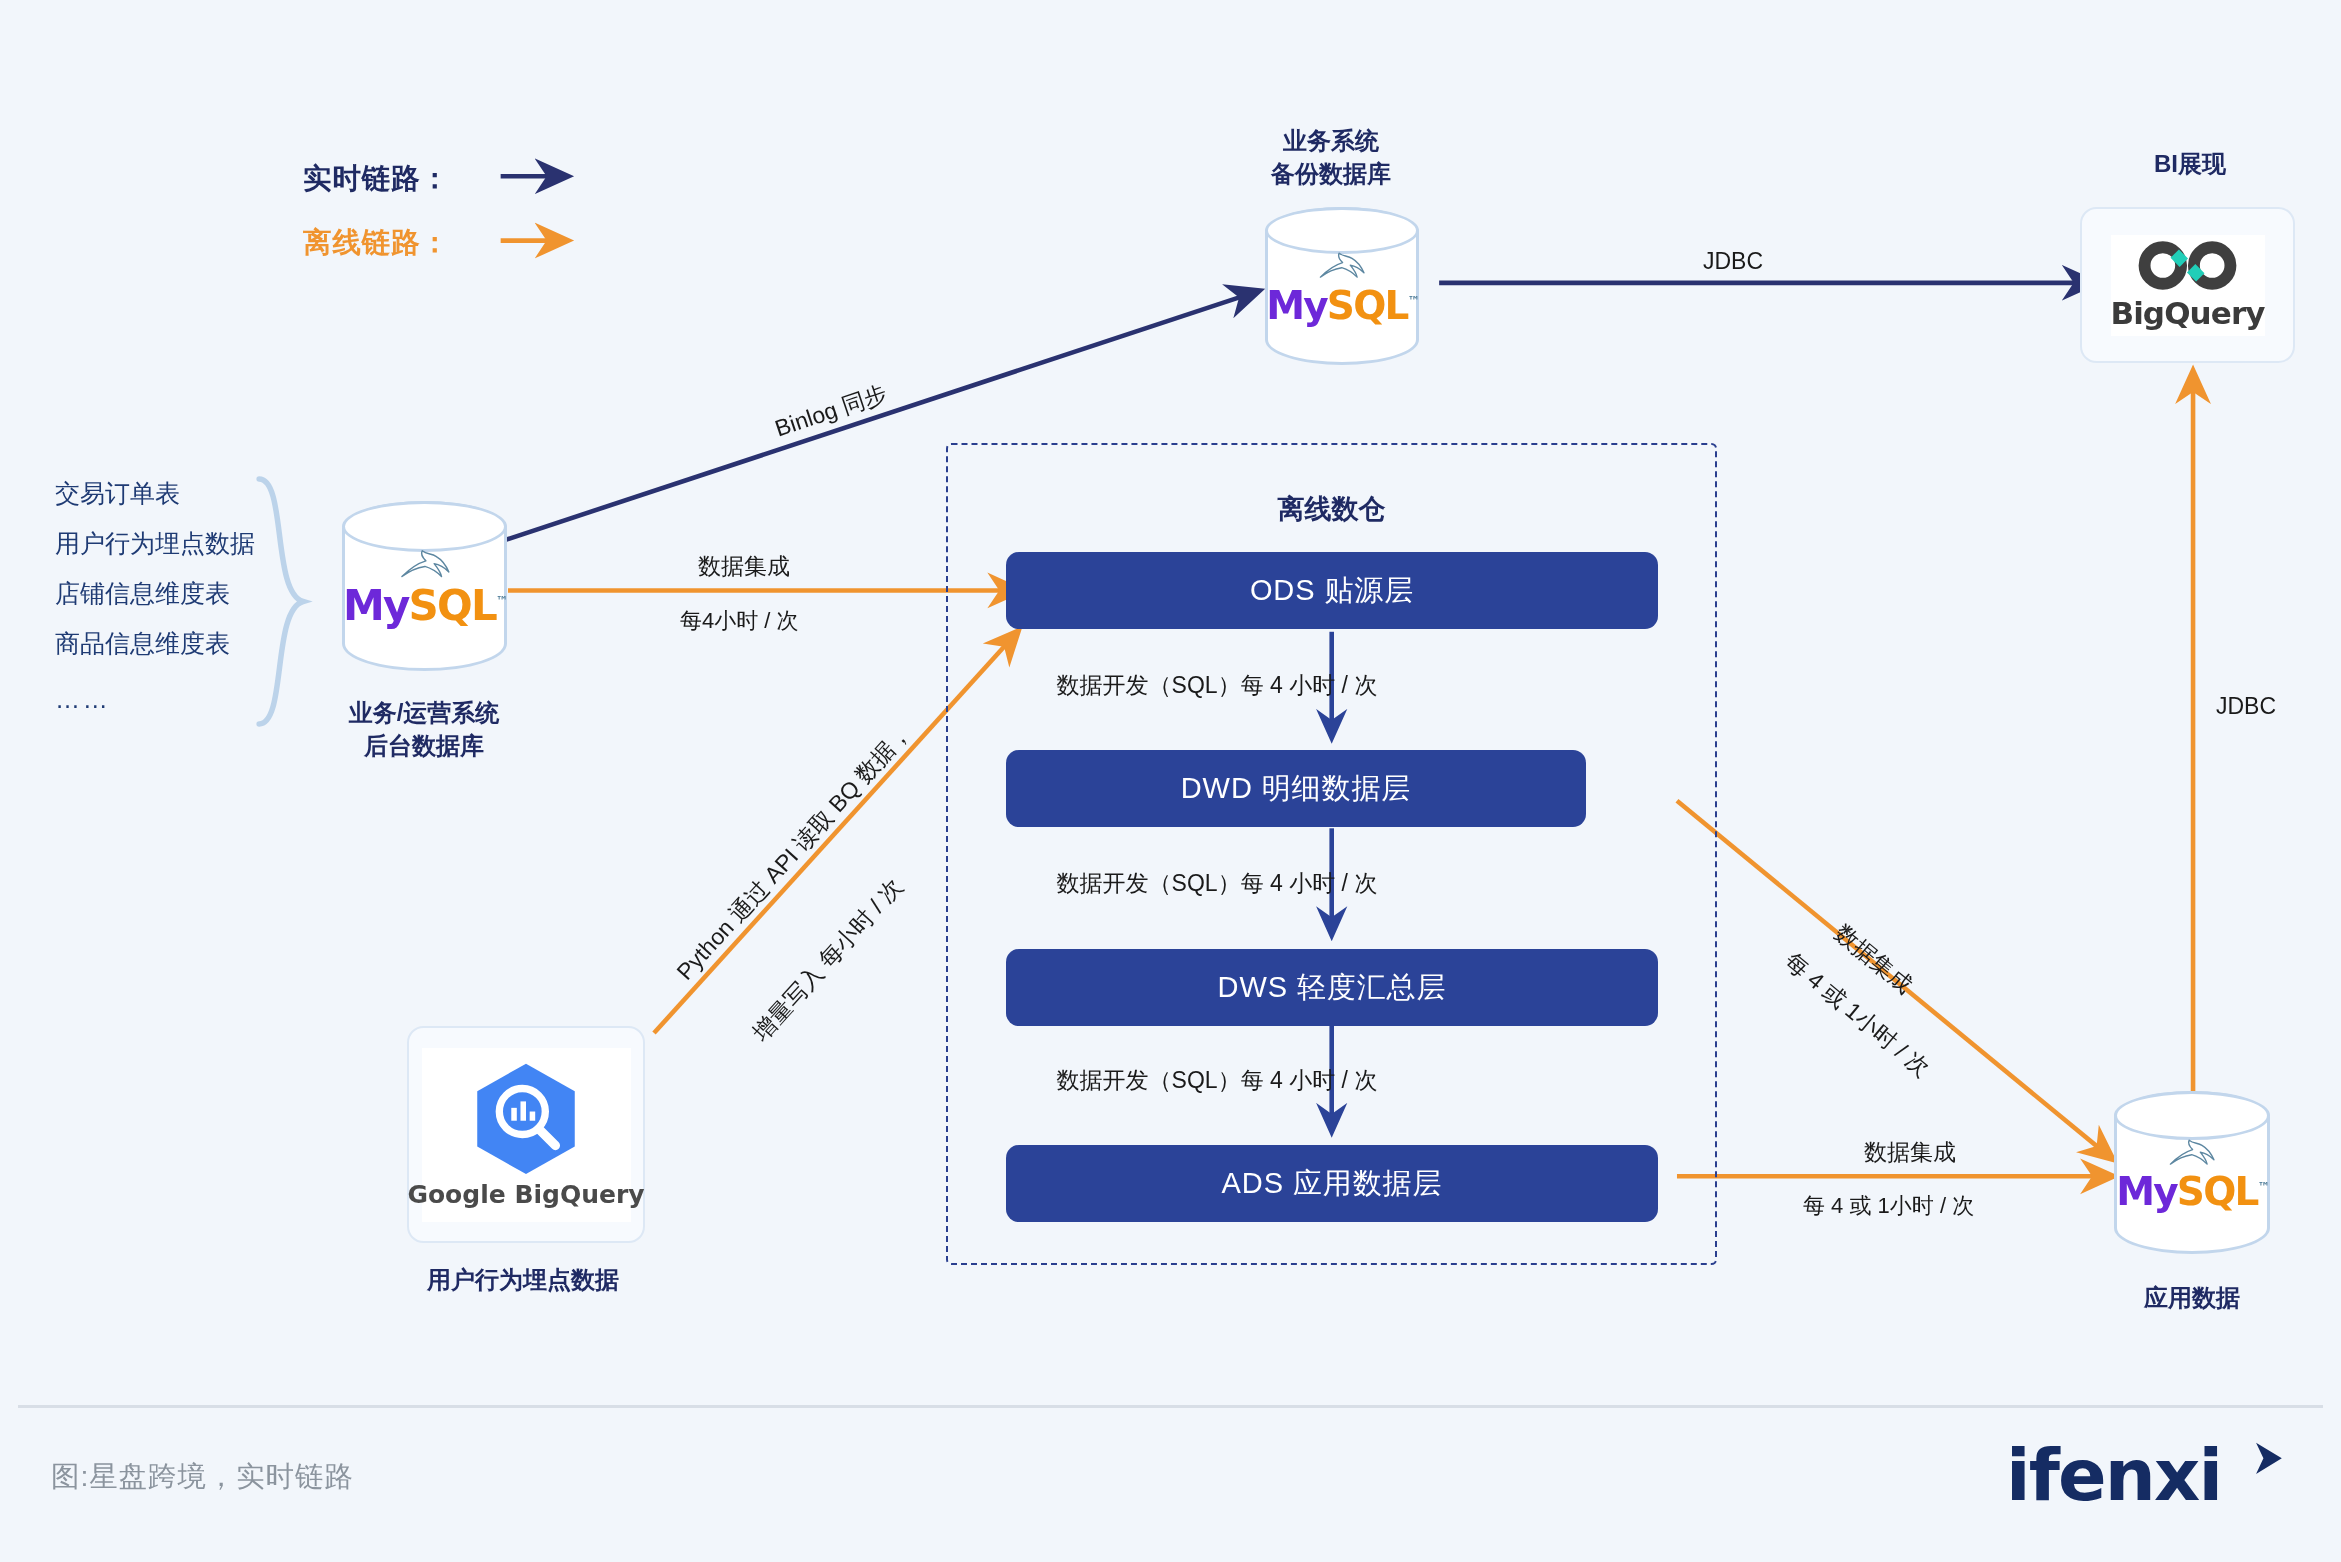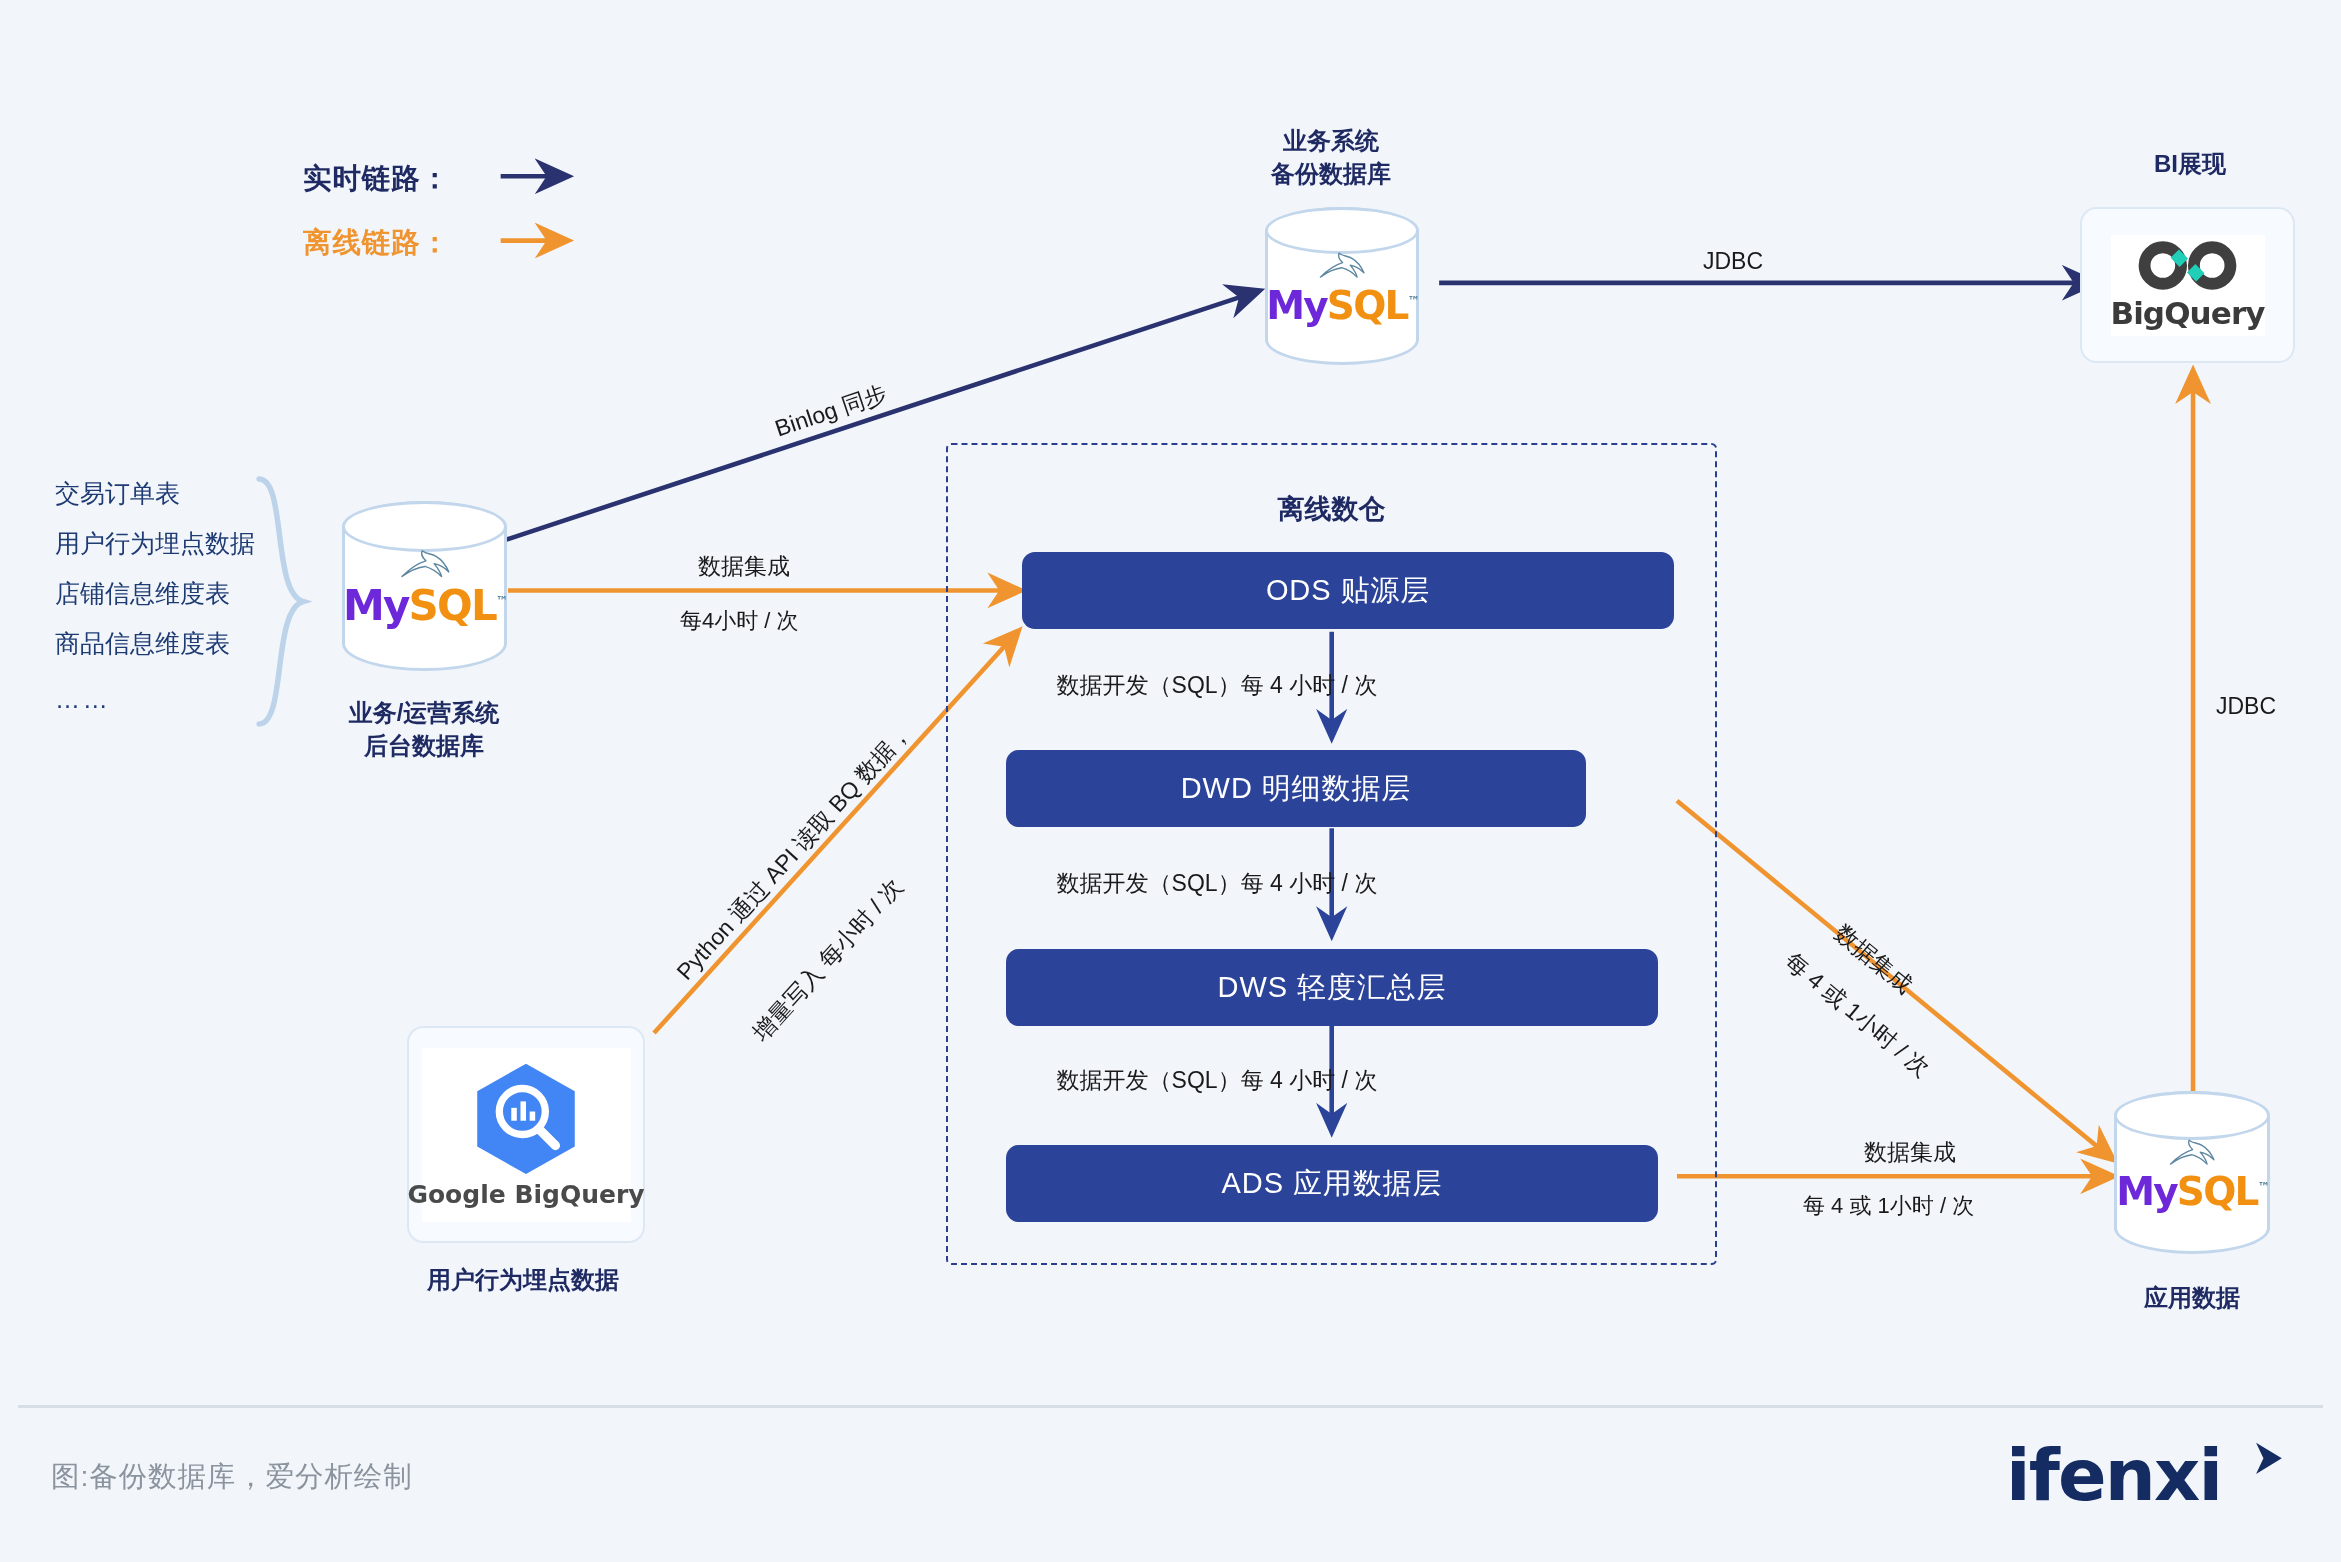--- a/index.html
+++ b/index.html
@@ -194,21 +194,21 @@
         </g>
       </svg>
       <div class="bq-word">Google BigQuery</div>
     </div>
   </div>
   <div class="db-caption" style="left:367px;top:1263px;">用户行为埋点数据</div>
 
   <div id="wh-box"></div>
   <div id="wh-title">离线数仓</div>
 
-  <div class="layer" style="left:1006px;top:552px;width:652px;margin-left:16px;">ODS 贴源层</div>
+  <div class="layer" style="left:1006px;top:552px;width:652px;">ODS 贴源层</div>
   <div class="layer" style="left:1006px;top:750px;width:580px;">DWD 明细数据层</div>
   <div class="layer" style="left:1006px;top:949px;width:652px;">DWS 轻度汇总层</div>
   <div class="layer" style="left:1006px;top:1145px;width:652px;">ADS 应用数据层</div>
 
   <div class="elabel" style="left:1217px;top:670px;transform:translateX(-50%);">数据开发（SQL）每 4 小时 / 次</div>
   <div class="elabel" style="left:1217px;top:868px;transform:translateX(-50%);">数据开发（SQL）每 4 小时 / 次</div>
   <div class="elabel" style="left:1217px;top:1065px;transform:translateX(-50%);">数据开发（SQL）每 4 小时 / 次</div>
 
   <div class="rot" style="left:771px;top:415px;transform:rotate(-18.5deg);">Binlog 同步</div>
 
@@ -234,21 +234,21 @@
     <div class="mysql-logo">
       <svg width="53" height="35" viewBox="0 0 62 40">
         <path d="M6,34 C14,26 22,20 32,17 C28,13 26,10 28,6 C33,10 38,9 43,12 C50,16 54,22 57,29 C52,24 47,21 41,20 C45,25 48,29 49,34 C44,29 38,25 31,23 C24,24 14,28 6,34 Z" fill="none" stroke="#5d87a1" stroke-width="1.6" stroke-linejoin="round"></path>
       </svg>
       <div class="mysql-word" style="font-size:39px;"><span class="my">My</span><span class="sq">SQL</span><span class="mysql-tm">™</span></div>
     </div>
   </div>
   <div class="db-caption" style="left:2036px;top:1281px;">应用数据</div>
 
   <div id="footrule"></div>
-  <div id="credit">图:备份数据库，爱分析绘制</div>
+  <div id="credit">图:星盘跨境，实时链路</div>
   <div id="brand">
     <svg width="285" height="83" viewBox="0 0 310 90">
       <text x="0" y="68" font-family="DejaVu Sans, sans-serif" font-size="78" font-weight="bold" fill="#152c63" letter-spacing="-2">ifenxi</text>
       <path d="M272,6 L300,23 L272,40 L280,23 Z" fill="#152c63"></path>
     </svg>
   </div>
 
 </div>
 
 

